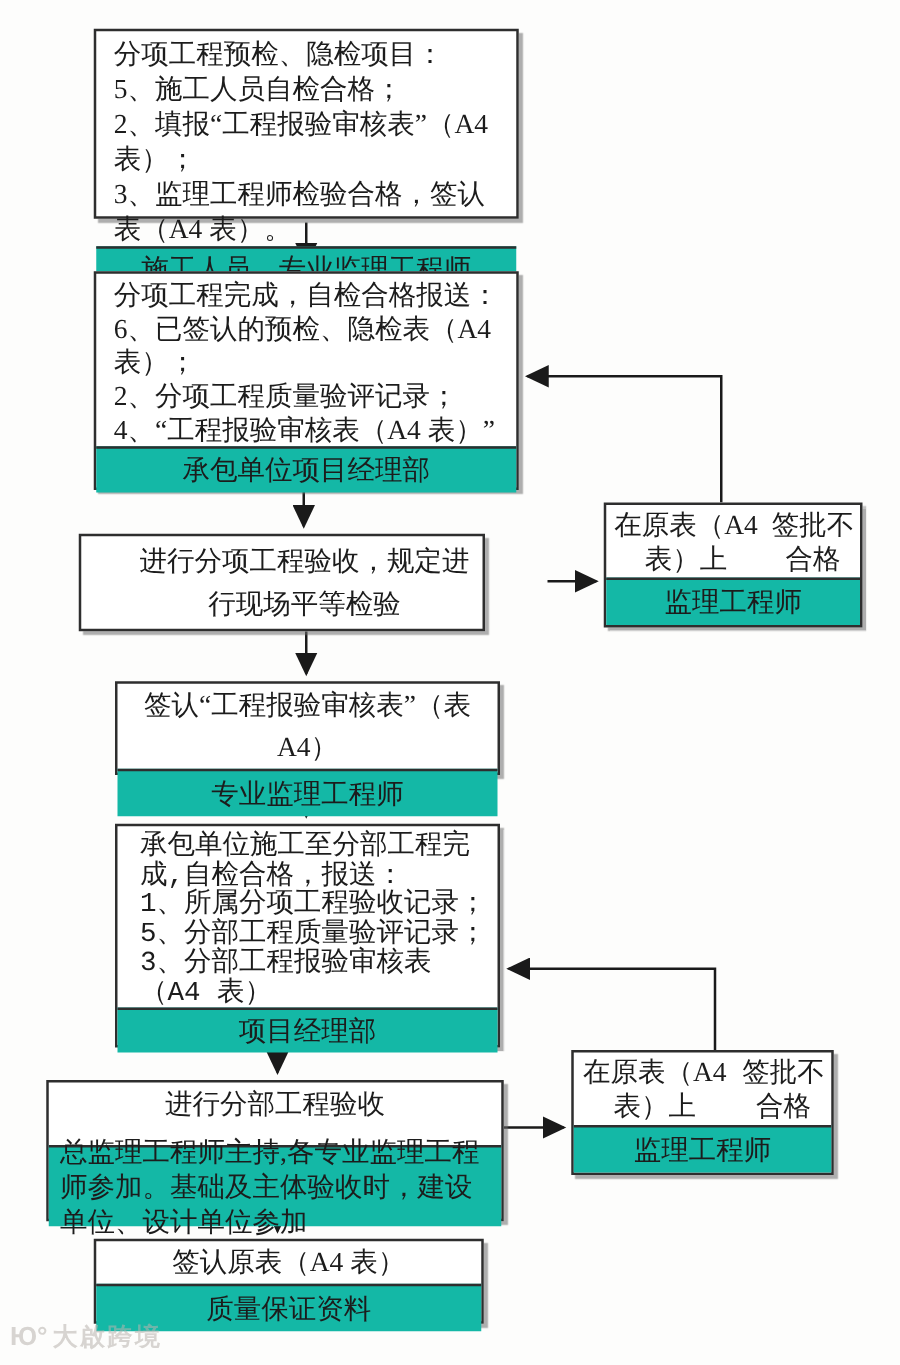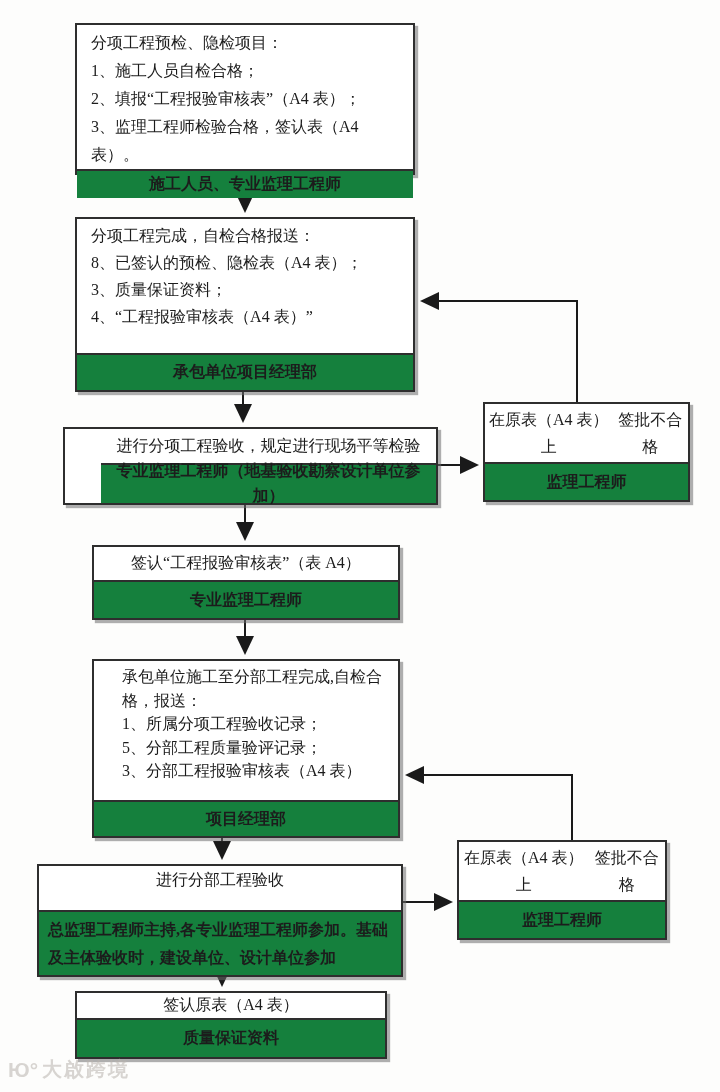--- a/index.html
+++ b/index.html
@@ -4,31 +4,30 @@
 <style>
   html,body{margin:0;padding:0;background:#ffffff;}
   #canvas{
     position:relative;width:720px;height:1092px;background:#fdfdfc;overflow:hidden;
     font-family:"Liberation Serif","DejaVu Serif",serif;color:#1c1c1c;
   }
   .box{
     position:absolute;display:flex;flex-direction:column;box-sizing:border-box;
     border:2px solid #2e2e2e;background:#ffffff;
     box-shadow:3px 3px 1px rgba(110,110,110,.55);
-    font-size:16px;line-height:1.55;
+    font-size:22px;line-height:1.55;
   }
   .body{flex:1;box-sizing:border-box;}
   .body.list{padding:5px 10px 0 14px;text-align:left;}
   .body.center{display:flex;flex-direction:row;align-items:center;justify-content:center;text-align:center;}
   .ln{display:block;}
   .footer{
-    box-sizing:border-box;border-top:2px solid #2e2e2e;background:#15803d;
+    box-sizing:border-box;border-top:2px solid #2e2e2e;background:#14b8a6;
     display:flex;align-items:center;justify-content:center;text-align:center;
     padding:1px 8px;
-    font-weight:bold;
   }
   svg.wires{position:absolute;left:0;top:0;pointer-events:none;}
   #watermark{
     position:absolute;left:8px;top:1056px;display:flex;align-items:center;gap:4px;
     color:#b9b4ae;opacity:.55;font-size:20px;font-weight:bold;letter-spacing:2px;
     font-family:"Liberation Sans","DejaVu Sans",sans-serif;
   }
   #watermark .logo{font-size:21px;letter-spacing:0;}
 </style>
 </head>
@@ -50,57 +49,56 @@
     <line x1="222" y1="965" x2="222" y2="985" stroke="#1a1a1a" stroke-width="2" marker-end="url(#ah)"></line>
     <line x1="438" y1="465" x2="477" y2="465" stroke="#1a1a1a" stroke-width="2" marker-end="url(#ah)"></line>
     <polyline points="577,402 577,301 422,301" fill="none" stroke="#1a1a1a" stroke-width="2" marker-end="url(#ah)"></polyline>
     <line x1="403" y1="902" x2="451" y2="902" stroke="#1a1a1a" stroke-width="2" marker-end="url(#ah)"></line>
     <polyline points="572,840 572,775 407,775" fill="none" stroke="#1a1a1a" stroke-width="2" marker-end="url(#ah)"></polyline>
   </svg>
 
   <div class="box" style="left:75px;top:23px;width:340px;height:152px;">
     <div class="body list" style="line-height:28px;padding-top:4px;">
       <span class="ln">分项工程预检、隐检项目：</span>
-      <span class="ln">1、施工人员自检合格；</span>
+      <span class="ln">5、施工人员自检合格；</span>
       <span class="ln">2、填报“工程报验审核表”（A4 表）；</span>
       <span class="ln">3、监理工程师检验合格，签认表（A4 表）。</span>
     </div>
     <div class="footer" style="height:35px;">施工人员、专业监理工程师</div>
   </div>
 
   <div class="box" style="left:75px;top:217px;width:340px;height:175px;">
     <div class="body list" style="line-height:27px;padding-top:3px;">
       <span class="ln">分项工程完成，自检合格报送：</span>
-      <span class="ln">8、已签认的预检、隐检表（A4 表）；</span>
-      <span class="ln">3、质量保证资料；</span>
+      <span class="ln">6、已签认的预检、隐检表（A4 表）；</span>
+      <span class="ln">2、分项工程质量验评记录；</span>
       <span class="ln">4、“工程报验审核表（A4 表）”</span>
     </div>
     <div class="footer" style="height:37px;">承包单位项目经理部</div>
   </div>
 
-  <div class="box" style="left:63px;top:427px;width:375px;height:78px;padding-left:36px;">
+  <div class="box" style="left:63px;top:427px;width:325px;height:78px;padding-left:36px;">
     <div class="body center">进行分项工程验收，规定进行现场平等检验</div>
-    <div class="footer" style="height:40px;">专业监理工程师（地基验收勘察设计单位参加）</div>
   </div>
 
   <div class="box" style="left:483px;top:402px;width:207px;height:100px;">
     <div class="body center" style="line-height:27px;">
       <span class="ln">在原表（A4 表）上</span>
       <span class="ln">签批不合格</span>
     </div>
     <div class="footer" style="height:38px;">监理工程师</div>
   </div>
 
   <div class="box" style="left:92px;top:545px;width:308px;height:75px;">
     <div class="body center">签认“工程报验审核表”（表 A4）</div>
     <div class="footer" style="height:38px;text-align:center;">专业监理工程师</div>
   </div>
 
   <div class="box" style="left:92px;top:659px;width:308px;height:179px;">
-    <div class="body list" style="line-height:23.5px;padding-top:4px;padding-left:28px;padding-right:6px;">
+    <div class="body list" style="line-height:23.5px;padding-top:4px;padding-left:18px;padding-right:6px;font-family:Liberation Mono, monospace;">
       <span class="ln">承包单位施工至分部工程完成,自检合格，报送：</span>
       <span class="ln">1、所属分项工程验收记录；</span>
       <span class="ln">5、分部工程质量验评记录；</span>
       <span class="ln">3、分部工程报验审核表（A4 表）</span>
     </div>
     <div class="footer" style="height:36px;">项目经理部</div>
   </div>
 
   <div class="box" style="left:37px;top:864px;width:366px;height:113px;">
     <div class="body center">进行分部工程验收</div>

